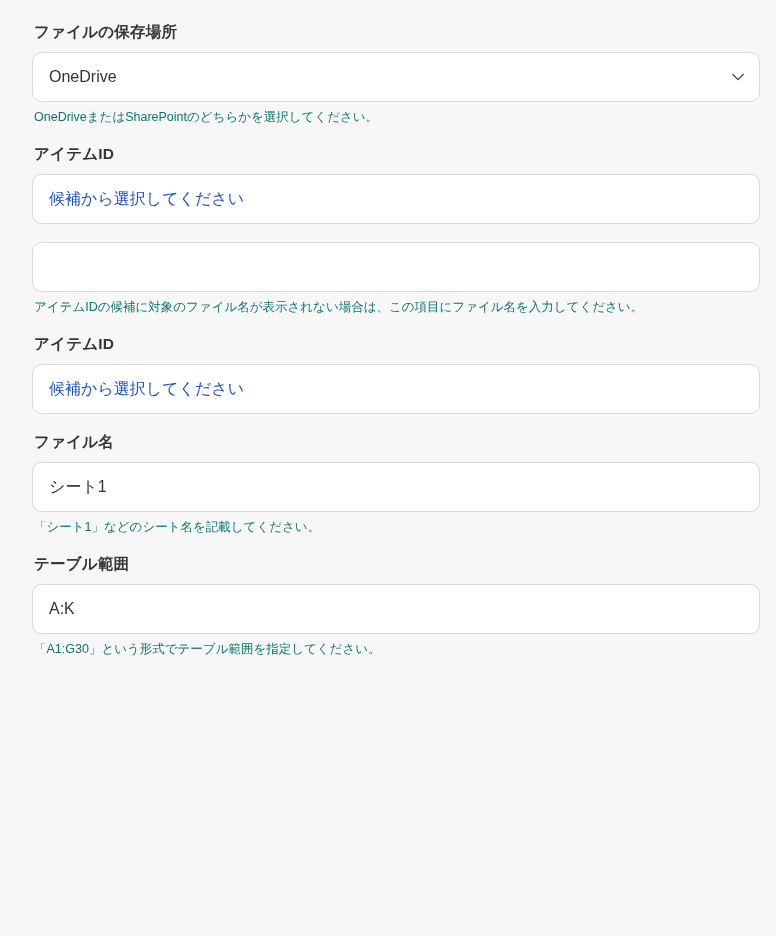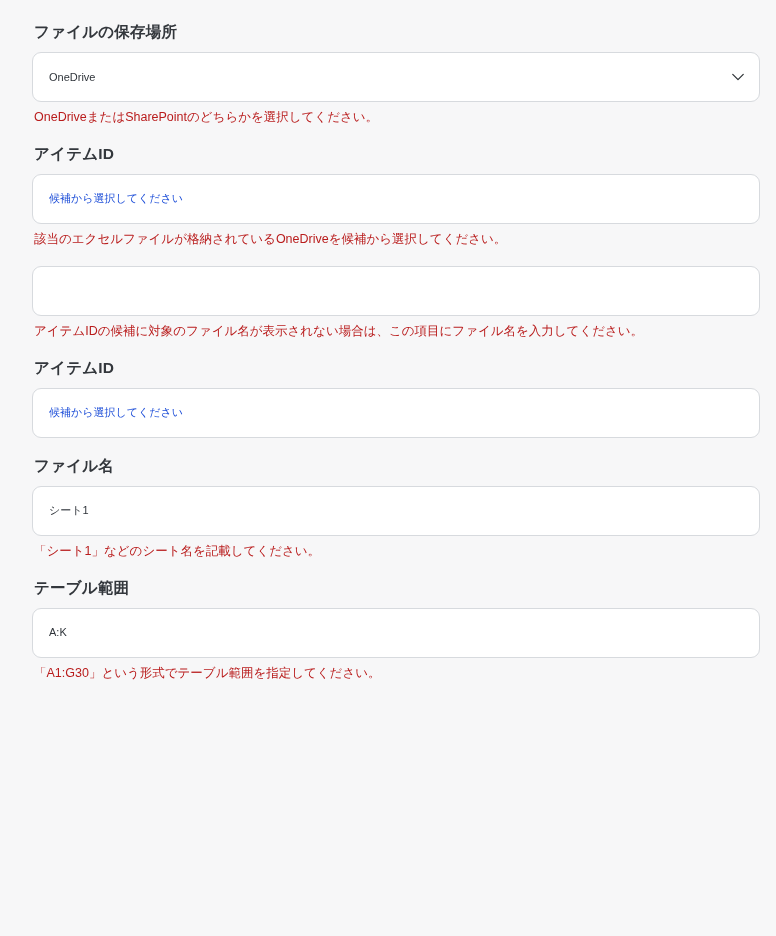--- a/index.html
+++ b/index.html
@@ -39,21 +39,21 @@
     display: flex;
     align-items: center;
     padding: 0 16px;
     font-size: 16px;
     color: #2b3034;
   }
   .control.select {
     padding-right: 38px;
   }
   .value {
-    font-size: 11px;
+    font-size: 16px;
     color: #2f343a;
     line-height: 1;
     white-space: nowrap;
     overflow: hidden;
     text-overflow: ellipsis;
   }
   .value.placeholder {
     color: #1d4ed8;
   }
   .value.empty {
@@ -63,21 +63,21 @@
     position: absolute;
     right: 14px;
     top: 50%;
     transform: translateY(-50%);
     width: 14px;
     height: 14px;
     display: block;
   }
   .hint {
     font-size: 12.5px;
-    color: #b91c1c;
+    color: #0f766e;
     margin: 7px 0 0 2px;
     line-height: 1.35;
   }
 </style>
 </head>
 <body>
 
 <div class="form">
 
   <div class="field">
@@ -91,21 +91,20 @@
       </span>
     </div>
     <div class="hint">OneDriveまたはSharePointのどちらかを選択してください。</div>
   </div>
 
   <div class="field">
     <div class="field-label">アイテムID</div>
     <div class="control">
       <span class="value placeholder">候補から選択してください</span>
     </div>
-    <div class="hint">該当のエクセルファイルが格納されているOneDriveを候補から選択してください。</div>
   </div>
 
   <div class="field">
     <div class="control">
       <span class="value empty"></span>
     </div>
     <div class="hint">アイテムIDの候補に対象のファイル名が表示されない場合は、この項目にファイル名を入力してください。</div>
   </div>
 
   <div class="field">

